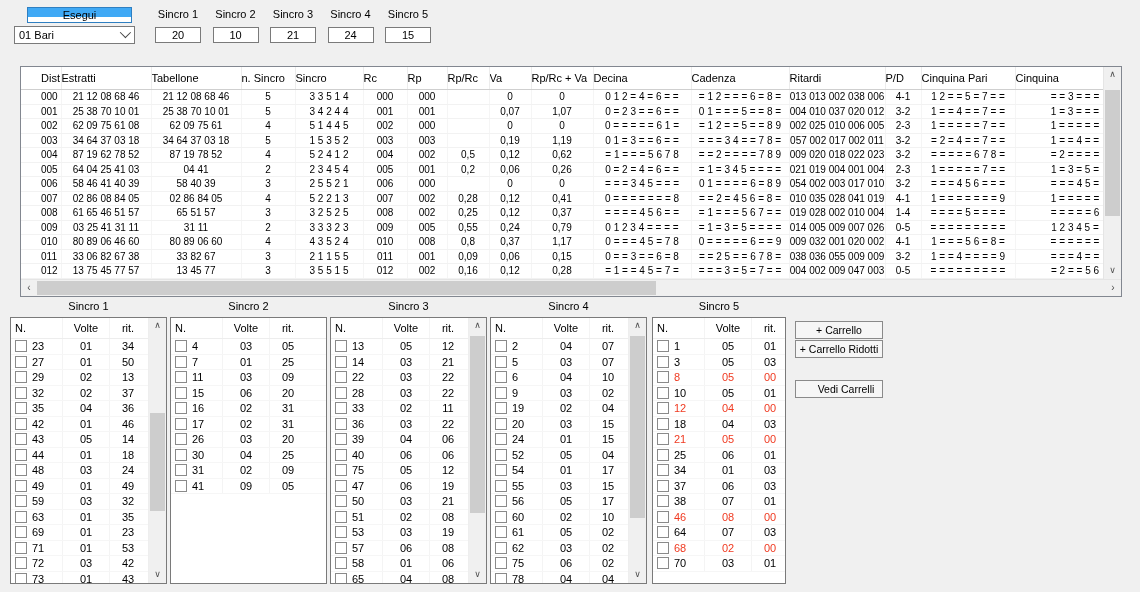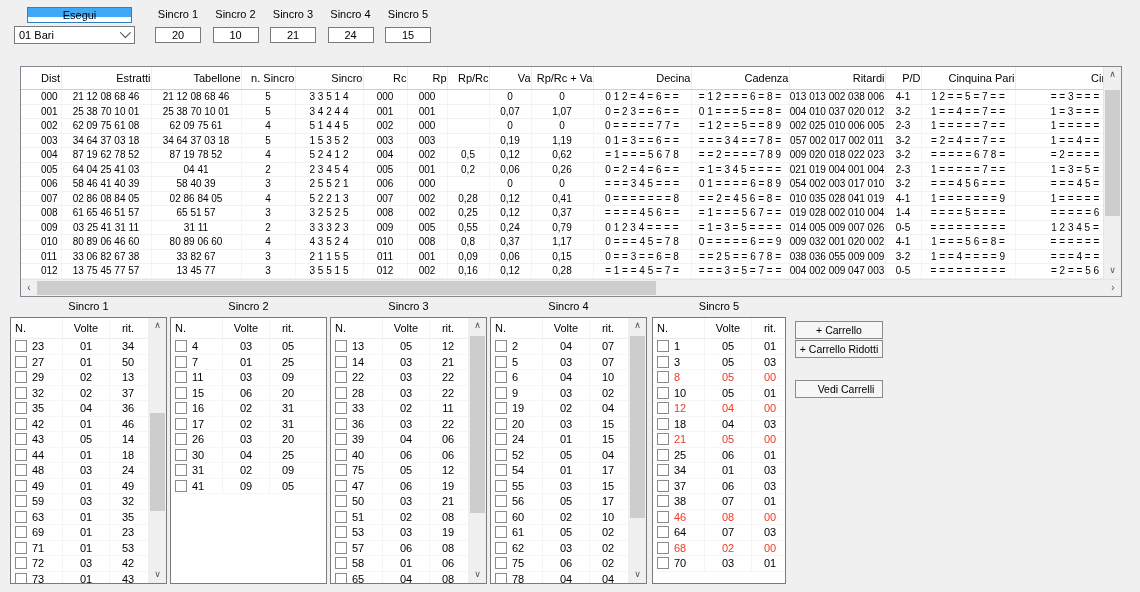--- a/index.html
+++ b/index.html
@@ -35,21 +35,21 @@
   
   .grid-wrap{
     position:absolute;left:20px;top:66px;width:1102px;height:231px;
     background:#fff;border:1px solid #828790;box-sizing:border-box;
     display:flex;flex-direction:column;
   }
   .grid-cols{display:flex;height:212px;}
   .grid-view{width:1084px;overflow:hidden;}
   table.grid{border-collapse:collapse;table-layout:fixed;width:1114px;}
   table.grid th{
-    height:22px;font-weight:normal;font-size:11px;text-align:right;
+    height:22px;font-weight:normal;font-size:11px;text-align:left;
     border-right:1px solid #ececec;border-bottom:1px solid #cfcfcf;background:#fff;
     white-space:nowrap;overflow:hidden;padding:0;
   }
   table.grid td{
     height:13.5px;font-size:10px;text-align:center;white-space:nowrap;overflow:hidden;
     border-right:1px solid #f5f5f5;border-bottom:1px solid #f2f2f2;padding:0;
   }
   table.grid th:first-child, table.grid td:first-child{text-align:left;padding-left:20px;}
   
   .vscroll{width:17px;background:#f0f0f0;display:flex;flex-direction:column;border-left:1px solid #e5e5e5;}
@@ -208,21 +208,21 @@
               <td>002</td>
               <td>62 09 75 61 08</td>
               <td>62 09 75 61</td>
               <td>4</td>
               <td>5 1 4 4 5</td>
               <td>002</td>
               <td>000</td>
               <td></td>
               <td>0</td>
               <td>0</td>
-              <td>0 = = = = = 7 7 =</td>
+              <td>0 = = = = = 6 1 =</td>
               <td>= 1 2 = = 5 = = 8 9</td>
               <td>002 025 010 006 005</td>
               <td>2-3</td>
               <td>1 = = = = = 7 = =</td>
               <td>1 = = = = =</td>
             </tr>
             <tr>
               <td>003</td>
               <td>34 64 37 03 18</td>
               <td>34 64 37 03 18</td>

